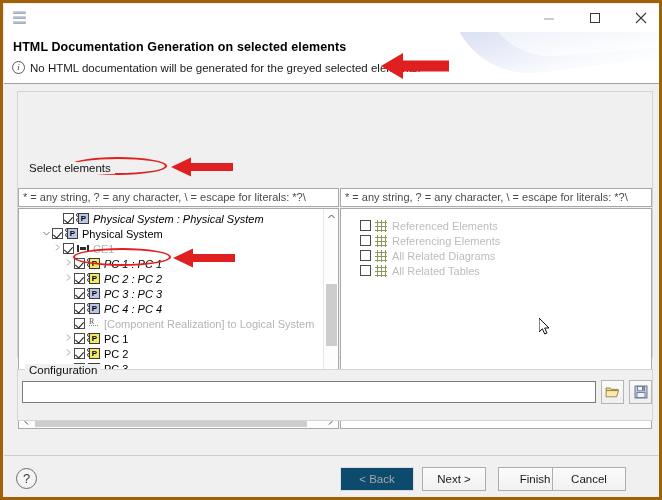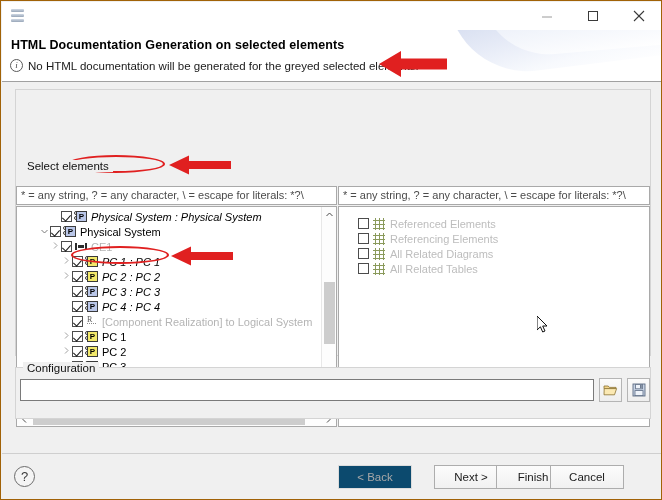--- a/index.html
+++ b/index.html
@@ -7,21 +7,21 @@
     margin: 0; padding: 0;
     width: 662px; height: 500px;
     background: #fff;
     font-family: "Liberation Sans", sans-serif;
     overflow: hidden;
   }
   #dialog {
     position: relative;
     width: 662px; height: 500px;
     background: #f0f0f0;
-    border: 1px solid #a16207;
+    border: 3px solid #a16207;
     overflow: hidden;
   }
 
   
   #titlebar {
     position: absolute; left: 1px; top: 1px;
     width: 660px; height: 28px;
     background: #ffffff;
     display: flex; align-items: center;
   }
@@ -271,21 +271,21 @@
     font-size:11.5px; color:#1a1a1a;
     display:flex; align-items:center; justify-content:center;
   }
   .fbtn.disabled { color:#a8a8a8; background:#0c4a6e; border-color:#dcdcdc; }
   #btn-back   { left:340px; }
   #btn-next   { left:427px; }
   #btn-finish { left:528px; }
   #btn-cancel { left:616px; width:84px; }
   
   #btn-back   { left:336px; width:74px; }
-  #btn-next   { left:432px; width:74px; }
+  #btn-next   { left:418px; width:64px; }
   #btn-finish { left:494px; width:74px; }
   #btn-cancel { left:548px; width:74px; }
 
   
   .annot { position:absolute; pointer-events:none; }
   .ellipse {
     border:2px solid #e02020; border-radius:50%;
     background:transparent;
   }
   .arrow-svg { position:absolute; }

